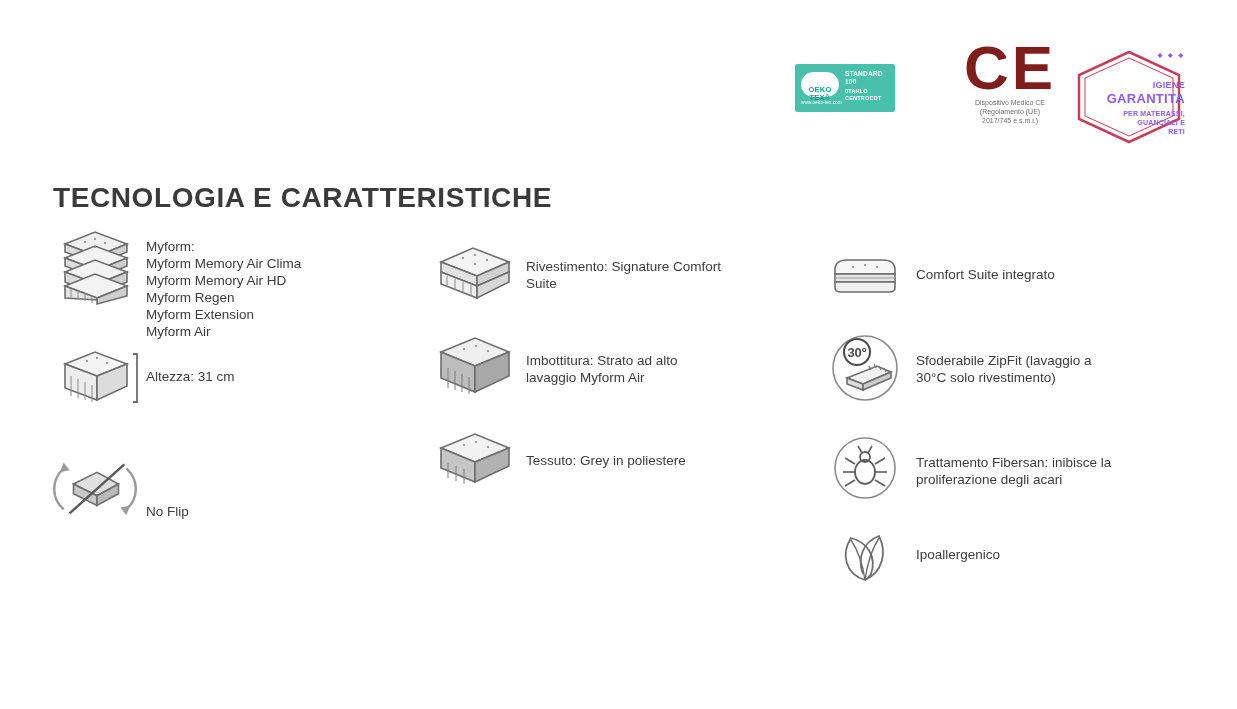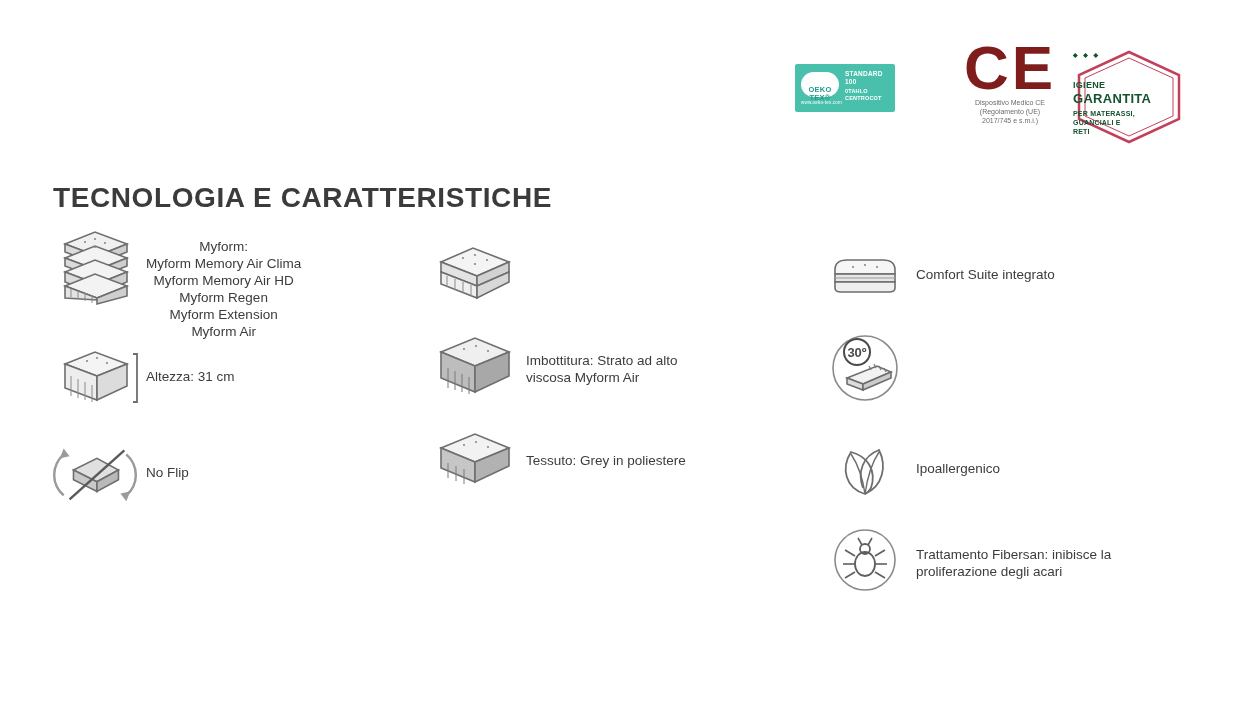--- a/index.html
+++ b/index.html
@@ -114,22 +114,22 @@
     width: 112px;
     height: 96px;
   }
   .igiene svg { position: absolute; left: 0; top: 0; }
   .igiene .ig-text {
     position: absolute;
     left: 0;
     top: 0;
     width: 112px;
     height: 96px;
-    color: #14532d;
-    text-align: left;
+    color: #8b5cf6;
+    text-align: right;
     font-weight: bold;
   }
   .ig-line1 { font-size: 9px; margin-top: 22px; letter-spacing: .3px; }
   .ig-line2 { font-size: 13px; letter-spacing: .3px; margin-top: 1px; }
   .ig-line3 { font-size: 7px; margin-top: 3px; letter-spacing: .2px; line-height: 9px; }
   .ig-dots { font-size: 6px; letter-spacing: 2px; margin-top: 2px; }
 
   
   .page-title {
     position: absolute;
@@ -166,25 +166,25 @@
   }
   .feature .f-text {
     font-size: 13.5px;
     line-height: 17px;
     color: #3c3c3c;
     padding-left: 6px;
     white-space: pre-line;
   }
 
   
-  .c1-i1 { height: 96px; text-align: center; }
+  .c1-i1 { height: 96px; }
   .c1-i1 .f-text { margin-top: 6px; }
   .c1-i2 { height: 78px; text-align: center; }
   .c1-i2 .f-text { margin-top: 26px; }
-  .c1-i3 { height: 86px; }
+  .c1-i3 { height: 86px; align-items: flex-end; }
   .c1-i3 .f-text { margin-top: 30px; }
 
   .c2-i1 { height: 78px; margin-top: 8px; }
   .c2-i1 .f-text { margin-top: 18px; }
   .c2-i2 { height: 86px; }
   .c2-i2 .f-text { margin-top: 10px; }
   .c2-i3 { height: 78px; }
   .c2-i3 .f-text { margin-top: 20px; }
   .c2-i4 { height: 72px; }
   .c2-i4 .f-text { margin-top: 28px; }
@@ -350,20 +350,22 @@
           <line x1="40" y1="45" x2="40" y2="56"></line>
         </g>
         <g fill="#8a8a8a">
           <circle cx="32" cy="18" r="1.1"></circle>
             <circle cx="44" cy="15" r="1.1"></circle>
           <circle cx="56" cy="20" r="1.1"></circle>
             <circle cx="44" cy="24" r="1.1"></circle>
         </g>
       </svg>
     </div>
+    <div class="f-text">Rivestimento: Signature Comfort
+Suite</div>
   </div>
 
 
   <div class="feature c2-i3">
     <div class="icon">
       <svg width="88" height="72" viewBox="0 0 88 72">
         <g stroke="#6e6e6e" stroke-width="1.6" fill="none">
           <path d="M10,20 L44,6 L78,20 L44,34 Z" fill="#efefef"></path>
           <path d="M10,20 L10,46 L44,60 L44,34 Z" fill="#bdbdbd"></path>
           <path d="M44,34 L78,20 L78,44 L44,60 Z" fill="#a8a8a8"></path>
@@ -375,21 +377,21 @@
           <line x1="38" y1="45" x2="38" y2="62"></line>
         </g>
         <g fill="#8a8a8a">
           <circle cx="33" cy="17" r="1.1"></circle>
             <circle cx="45" cy="14" r="1.1"></circle>
           <circle cx="57" cy="19" r="1.1"></circle>
         </g>
       </svg>
     </div>
     <div class="f-text">Imbottitura: Strato ad alto
-viscosa Myform Air</div>
+lavaggio Myform Air</div>
   </div>
 
   <div class="feature c2-i4">
     <div class="icon">
       <svg width="88" height="64" viewBox="0 0 88 64">
         <g stroke="#6e6e6e" stroke-width="1.6" fill="none">
           <path d="M10,20 L44,6 L78,20 L44,34 Z" fill="#f2f2f2"></path>
           <path d="M10,20 L10,40 L44,54 L44,34 Z" fill="#c6c6c6"></path>
           <path d="M44,34 L78,20 L78,38 L44,54 Z" fill="#b2b2b2"></path>
         </g>
@@ -442,32 +444,22 @@
           <path d="M42,54 L70,42 L70,48 L42,60 Z" fill="#cccccc"></path>
         </g>
         <g stroke="#7a7a7a" stroke-width="1.2">
           <line x1="48" y1="36" x2="50" y2="40"></line>
           <line x1="53" y1="34" x2="55" y2="38"></line>
           <line x1="58" y1="36" x2="60" y2="40"></line>
           <line x1="63" y1="38" x2="65" y2="42"></line>
         </g>
       </svg>
     </div>
-  </div>
-
-  <div class="feature c3-i3">
-    <div class="icon">
-      <svg width="88" height="72" viewBox="0 0 88 72">
-        <path d="M44,62 C24,56 20,36 30,20 C46,24 56,38 50,56 C48,60 46,61 44,62 Z" fill="none" stroke="#6e6e6e" stroke-width="1.8"></path>
-        <path d="M30,22 C38,34 42,48 44,62" fill="none" stroke="#6e6e6e" stroke-width="1.4"></path>
-        <path d="M44,62 C62,54 66,34 58,18 C42,24 36,40 42,56" fill="none" stroke="#6e6e6e" stroke-width="1.8"></path>
-        <path d="M58,20 C50,32 46,48 44,62" fill="none" stroke="#6e6e6e" stroke-width="1.4"></path>
-      </svg>
-    </div>
-    <div class="f-text">Ipoallergenico</div>
+    <div class="f-text">Sfoderabile ZipFit (lavaggio a
+30°C solo rivestimento)</div>
   </div>
 
   <div class="feature c3-i4">
     <div class="icon">
       <svg width="88" height="72" viewBox="0 0 88 72">
         <circle cx="44" cy="36" r="30" fill="none" stroke="#8a8a8a" stroke-width="1.6"></circle>
         <ellipse cx="44" cy="40" rx="10" ry="12" fill="none" stroke="#5f5f5f" stroke-width="1.8"></ellipse>
         <circle cx="44" cy="25" r="5" fill="none" stroke="#5f5f5f" stroke-width="1.8"></circle>
         <g stroke="#5f5f5f" stroke-width="1.6" fill="none">
           <line x1="34" y1="32" x2="24" y2="26"></line>
@@ -477,13 +469,25 @@
           <line x1="54" y1="40" x2="66" y2="40"></line>
           <line x1="54" y1="48" x2="64" y2="54"></line>
           <line x1="41" y1="21" x2="37" y2="14"></line>
           <line x1="47" y1="21" x2="51" y2="14"></line>
         </g>
       </svg>
     </div>
     <div class="f-text">Trattamento Fibersan: inibisce la
 proliferazione degli acari</div>
   </div>
+
+  <div class="feature c3-i3">
+    <div class="icon">
+      <svg width="88" height="72" viewBox="0 0 88 72">
+        <path d="M44,62 C24,56 20,36 30,20 C46,24 56,38 50,56 C48,60 46,61 44,62 Z" fill="none" stroke="#6e6e6e" stroke-width="1.8"></path>
+        <path d="M30,22 C38,34 42,48 44,62" fill="none" stroke="#6e6e6e" stroke-width="1.4"></path>
+        <path d="M44,62 C62,54 66,34 58,18 C42,24 36,40 42,56" fill="none" stroke="#6e6e6e" stroke-width="1.8"></path>
+        <path d="M58,20 C50,32 46,48 44,62" fill="none" stroke="#6e6e6e" stroke-width="1.4"></path>
+      </svg>
+    </div>
+    <div class="f-text">Ipoallergenico</div>
+  </div>
 </div>
 
 </body></html>

